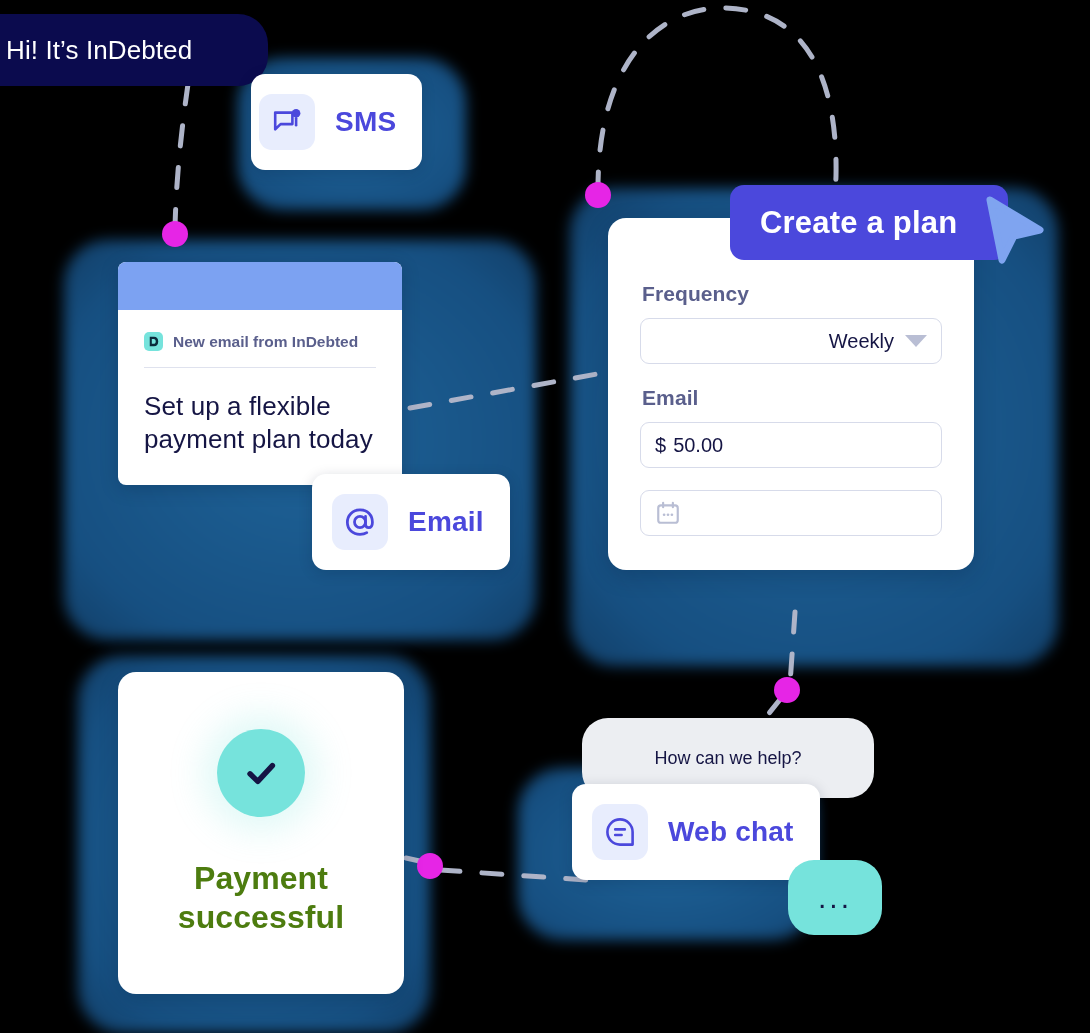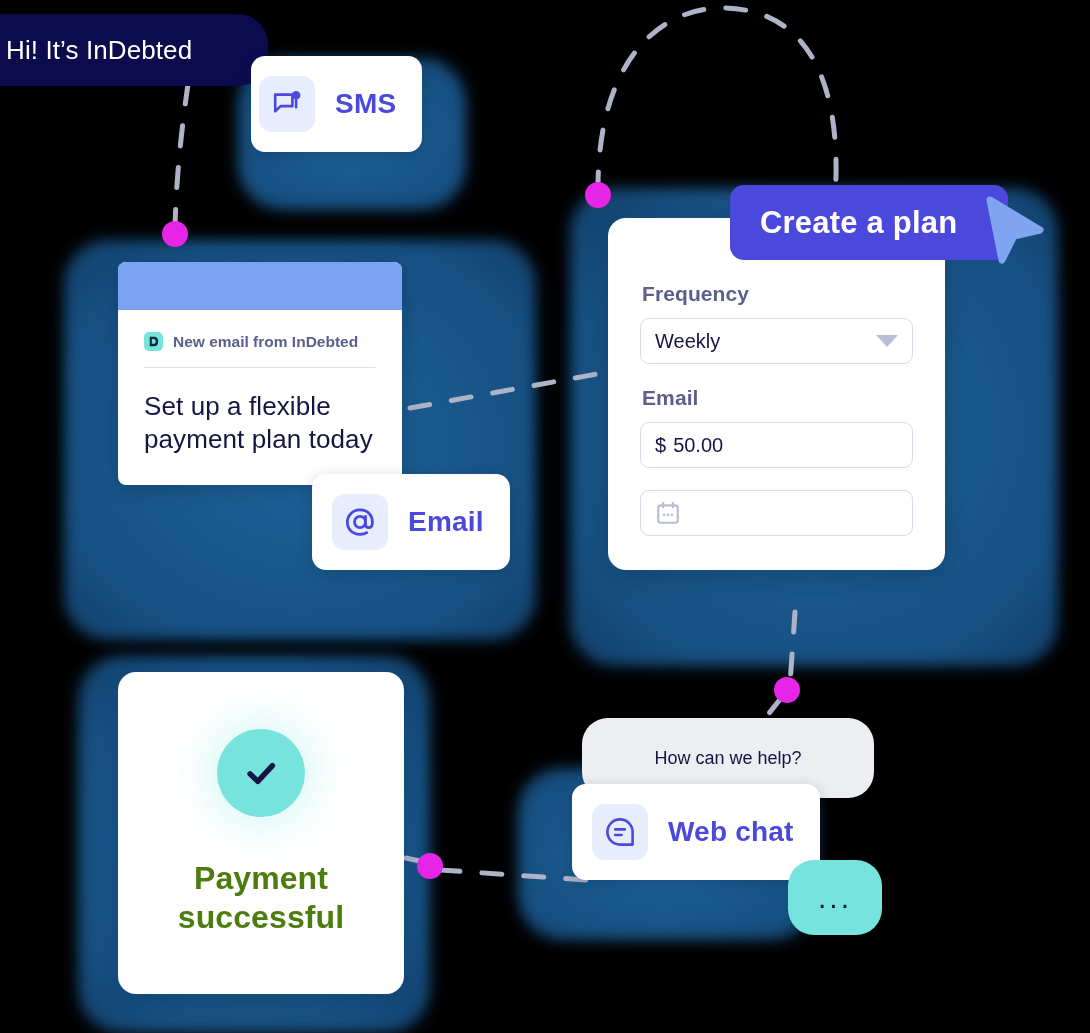--- a/index.html
+++ b/index.html
@@ -145,21 +145,21 @@
     border-radius:9px;
     display:flex;
     align-items:center;
     padding:0 14px;
     color:#151544;
     font-size:20px;
     margin-bottom:22px;
     background:#fff;
     box-sizing:border-box;
   }
-  .field-box.with-caret{justify-content:space-between;}
+  .field-box.with-caret{justify-content:flex-end;gap:11px;}
   .caret{
     width:0;height:0;
     border-left:11px solid transparent;
     border-right:11px solid transparent;
     border-top:12px solid #B9BED4;
   }
   .amount-sym{margin-right:7px;}
 
   .plan-tag{
     background:#4B48DC;
@@ -225,21 +225,21 @@
     <circle class="dot" cx="175" cy="234" r="13"></circle>
     <circle class="dot" cx="598" cy="195" r="13"></circle>
     <circle class="dot" cx="787" cy="690" r="13"></circle>
     <circle class="dot" cx="430" cy="866" r="13"></circle>
   </svg>
 
   <div class="abs bubble-navy" style="left:-28px;top:14px;width:296px;height:72px;box-sizing:border-box;">
     <span>Hi! It’s InDebted</span>
   </div>
 
-  <div class="abs chip" style="left:251px;top:56px;padding-left:8px;">
+  <div class="abs chip" style="left:251px;top:74px;padding-left:8px;">
     <span class="chip-icon">
       <svg width="32" height="32" viewBox="0 0 32 32" xmlns="http://www.w3.org/2000/svg">
         <path d="M4.2 6.6h17.2v11.5H9.6l-5.4 5.2z" fill="none" stroke="#4B48DC" stroke-width="2.6" stroke-linejoin="round"></path>
         <circle cx="25.1" cy="7.2" r="4.3" fill="#4B48DC"></circle>
         <path d="M25.1 12.2v7" stroke="#4B48DC" stroke-width="2.6" stroke-linecap="round"></path>
       </svg>
     </span>
     <span class="chip-label">SMS</span>
   </div>
 
@@ -266,21 +266,21 @@
   <div class="abs chip" style="left:312px;top:474px;">
     <span class="chip-icon">
       <svg width="34" height="34" viewBox="0 0 32 32" xmlns="http://www.w3.org/2000/svg">
         <circle cx="16" cy="16" r="5.2" fill="none" stroke="#4B48DC" stroke-width="2.6"></circle>
         <path d="M21.2 10.8v7.4c0 2.1 1.3 3.2 3 3.2 2.1 0 3.5-1.7 3.5-5.1C27.7 9.6 23.4 4.6 16 4.6 9.2 4.6 4.1 9.6 4.1 16.3S9.2 27.6 16 27.6c2.6 0 4.8-.6 6.4-1.6" fill="none" stroke="#4B48DC" stroke-width="2.6" stroke-linecap="round"></path>
       </svg>
     </span>
     <span class="chip-label">Email</span>
   </div>
 
-  <div class="abs plan-card" style="left:608px;top:218px;width:337px;box-sizing:border-box;">
+  <div class="abs plan-card" style="left:608px;top:218px;width:366px;box-sizing:border-box;">
 
     <div class="field-label">Frequency</div>
     <div class="field-box with-caret">
       <span>Weekly</span>
       <span class="caret"></span>
     </div>
 
     <div class="field-label">Email</div>
     <div class="field-box">
       <span class="amount-sym">$</span>

